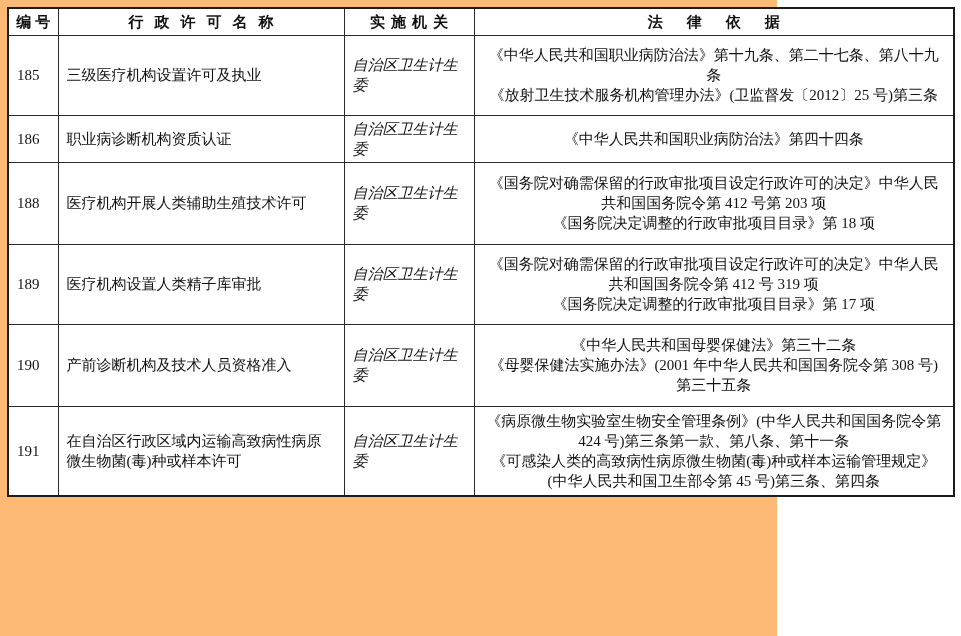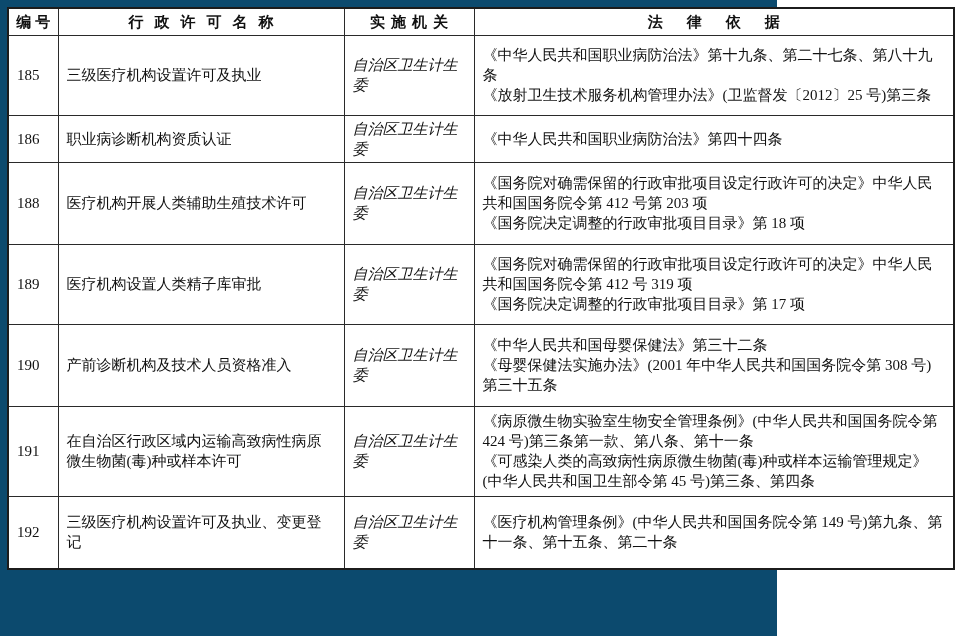--- a/index.html
+++ b/index.html
@@ -9,21 +9,21 @@
     width: 961px;
     height: 636px;
     overflow: hidden;
     font-family: "Liberation Serif", "DejaVu Serif", serif;
     color: #111111;
   }
   .page {
     position: relative;
     width: 777px;
     height: 636px;
-    background: #0c4a6e;
+    background: #fdba74;
   }
   table.doc-table {
     position: absolute;
     left: 7px;
     top: 7px;
     width: 946px;
     border-collapse: collapse;
     table-layout: fixed;
     border: 2px solid #1c1c1c;
     background: #ffffff;
@@ -45,21 +45,21 @@
   }
   
   .ls-id    { letter-spacing: 4px;  margin-right: -4px;  }
   .ls-name  { letter-spacing: 11px; margin-right: -11px; }
   .ls-auth  { letter-spacing: 6px;  margin-right: -6px;  }
   .ls-legal { letter-spacing: 24px; margin-right: -24px; }
 
   .cell-id    { padding: 2px 2px; }
   .cell-name  { text-align: left; }
   .cell-auth  { text-align: left; padding: 3px 6px; font-style: italic; }
-  .cell-legal { text-align: left; white-space: pre-wrap; margin-left: 45px; }
+  .cell-legal { text-align: center; white-space: pre-wrap; margin-left: 45px; }
 
   
   tr.row-0 { height: 80px; }
   tr.row-1 { height: 44px; padding-left: 18px; }
   tr.row-2 { height: 45px; }
   tr.row-3 { height: 82px; }
   tr.row-4 { height: 80px; }
   tr.row-5 { height: 82px; }
   tr.row-6 { height: 90px; }
   tr.row-7 { height: 73px; }
@@ -118,21 +118,15 @@
         <td class="cell-legal">《中华人民共和国母婴保健法》第三十二条
 《母婴保健法实施办法》(2001 年中华人民共和国国务院令第 308 号)第三十五条</td>
       </tr>
       <tr class="row-6">
         <td class="cell-id">191</td>
         <td class="cell-name">在自治区行政区域内运输高致病性病原微生物菌(毒)种或样本许可</td>
         <td class="cell-auth">自治区卫生计生委</td>
         <td class="cell-legal">《病原微生物实验室生物安全管理条例》(中华人民共和国国务院令第 424 号)第三条第一款、第八条、第十一条
 《可感染人类的高致病性病原微生物菌(毒)种或样本运输管理规定》(中华人民共和国卫生部令第 45 号)第三条、第四条</td>
       </tr>
-      <tr class="row-7">
-        <td class="cell-id">192</td>
-        <td class="cell-name">三级医疗机构设置许可及执业、变更登记</td>
-        <td class="cell-auth">自治区卫生计生委</td>
-        <td class="cell-legal">《医疗机构管理条例》(中华人民共和国国务院令第 149 号)第九条、第十一条、第十五条、第二十条</td>
-      </tr>
     </tbody>
   </table>
 </div>
 
 </body></html>

